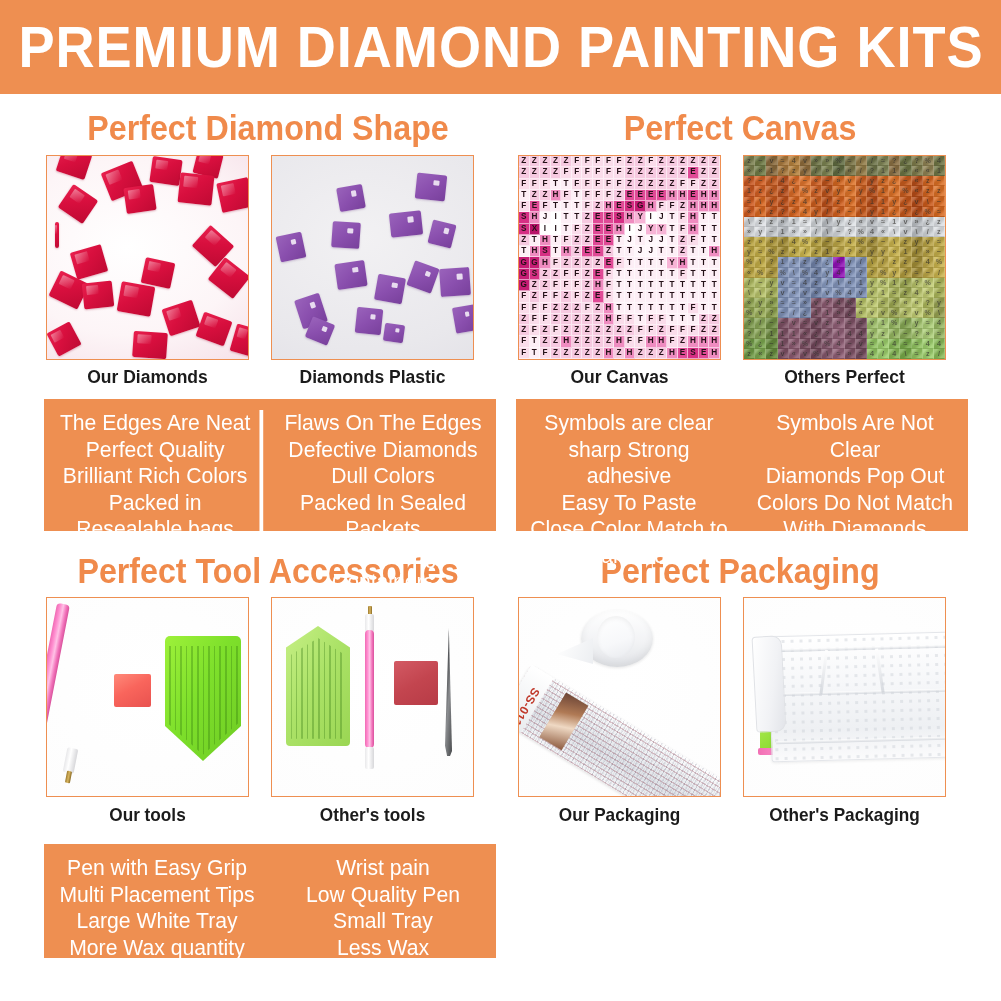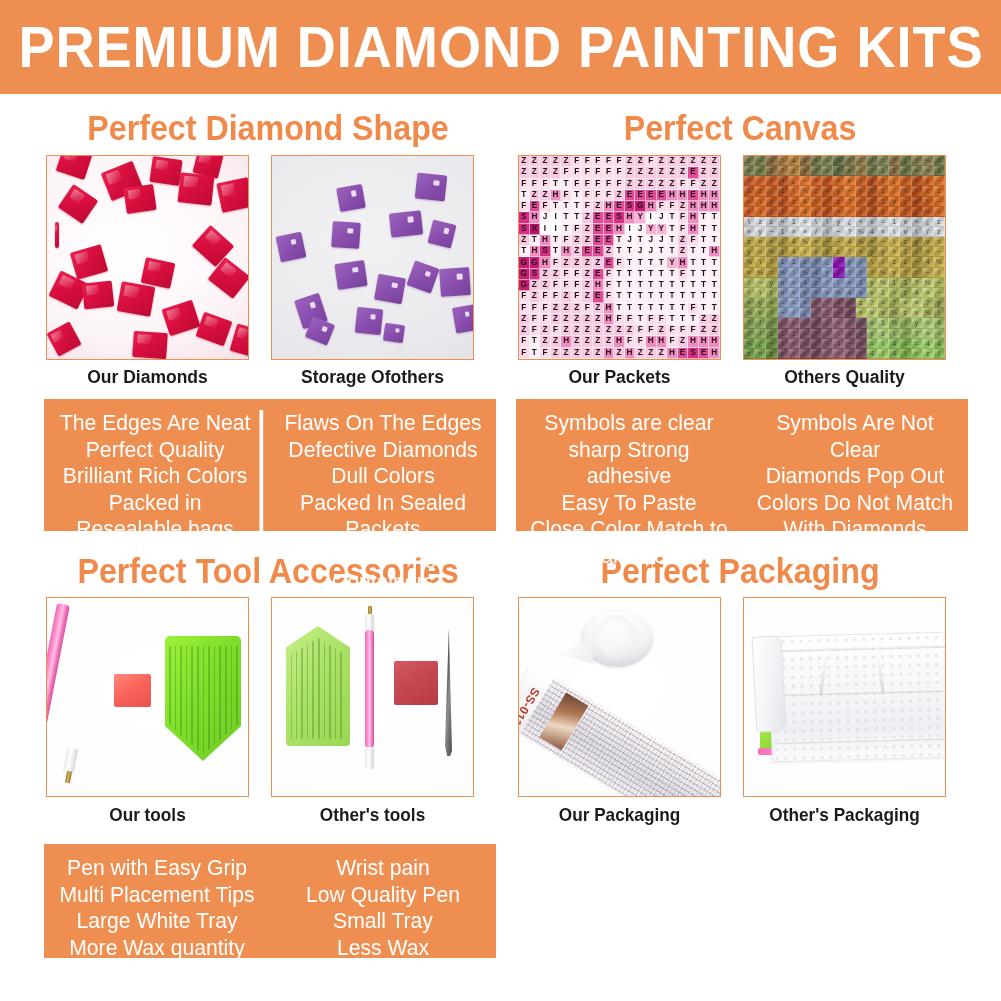--- a/index.html
+++ b/index.html
@@ -1050,23 +1050,23 @@
           <div class="cell" style="background: rgb(133, 183, 84);">4</div>
           <div class="cell" style="background: rgb(119, 169, 72);">\</div>
           <div class="cell" style="background: rgb(145, 195, 96);">≈</div>
           <div class="cell" style="background: rgb(157, 207, 108);">z</div>
           <div class="cell" style="background: rgb(136, 186, 87);">/</div>
         </div>
       </div>
   </div>
 
   <div class="cap cap-top" style="left:46px;text-align:center;">Our Diamonds</div>
-  <div class="cap cap-top" style="left:271px;">Storage Ofothers</div>
-  <div class="cap cap-top" style="left:518px;">Our Packets</div>
-  <div class="cap cap-top" style="left:743px;">Others Quality</div>
+  <div class="cap cap-top" style="left:271px;">Diamonds Plastic</div>
+  <div class="cap cap-top" style="left:518px;">Our Canvas</div>
+  <div class="cap cap-top" style="left:743px;">Others Perfect</div>
 
   <div class="panel p-canvas">
     <div class="col" id="p1-ours">
         <div>Symbols are clear</div>
         <div>sharp Strong adhesive</div>
         <div>Easy To Paste</div>
         <div>Close Color Match to</div>
         <div>Diamonds</div>
       </div>
     <div class="col" id="p1-others">

